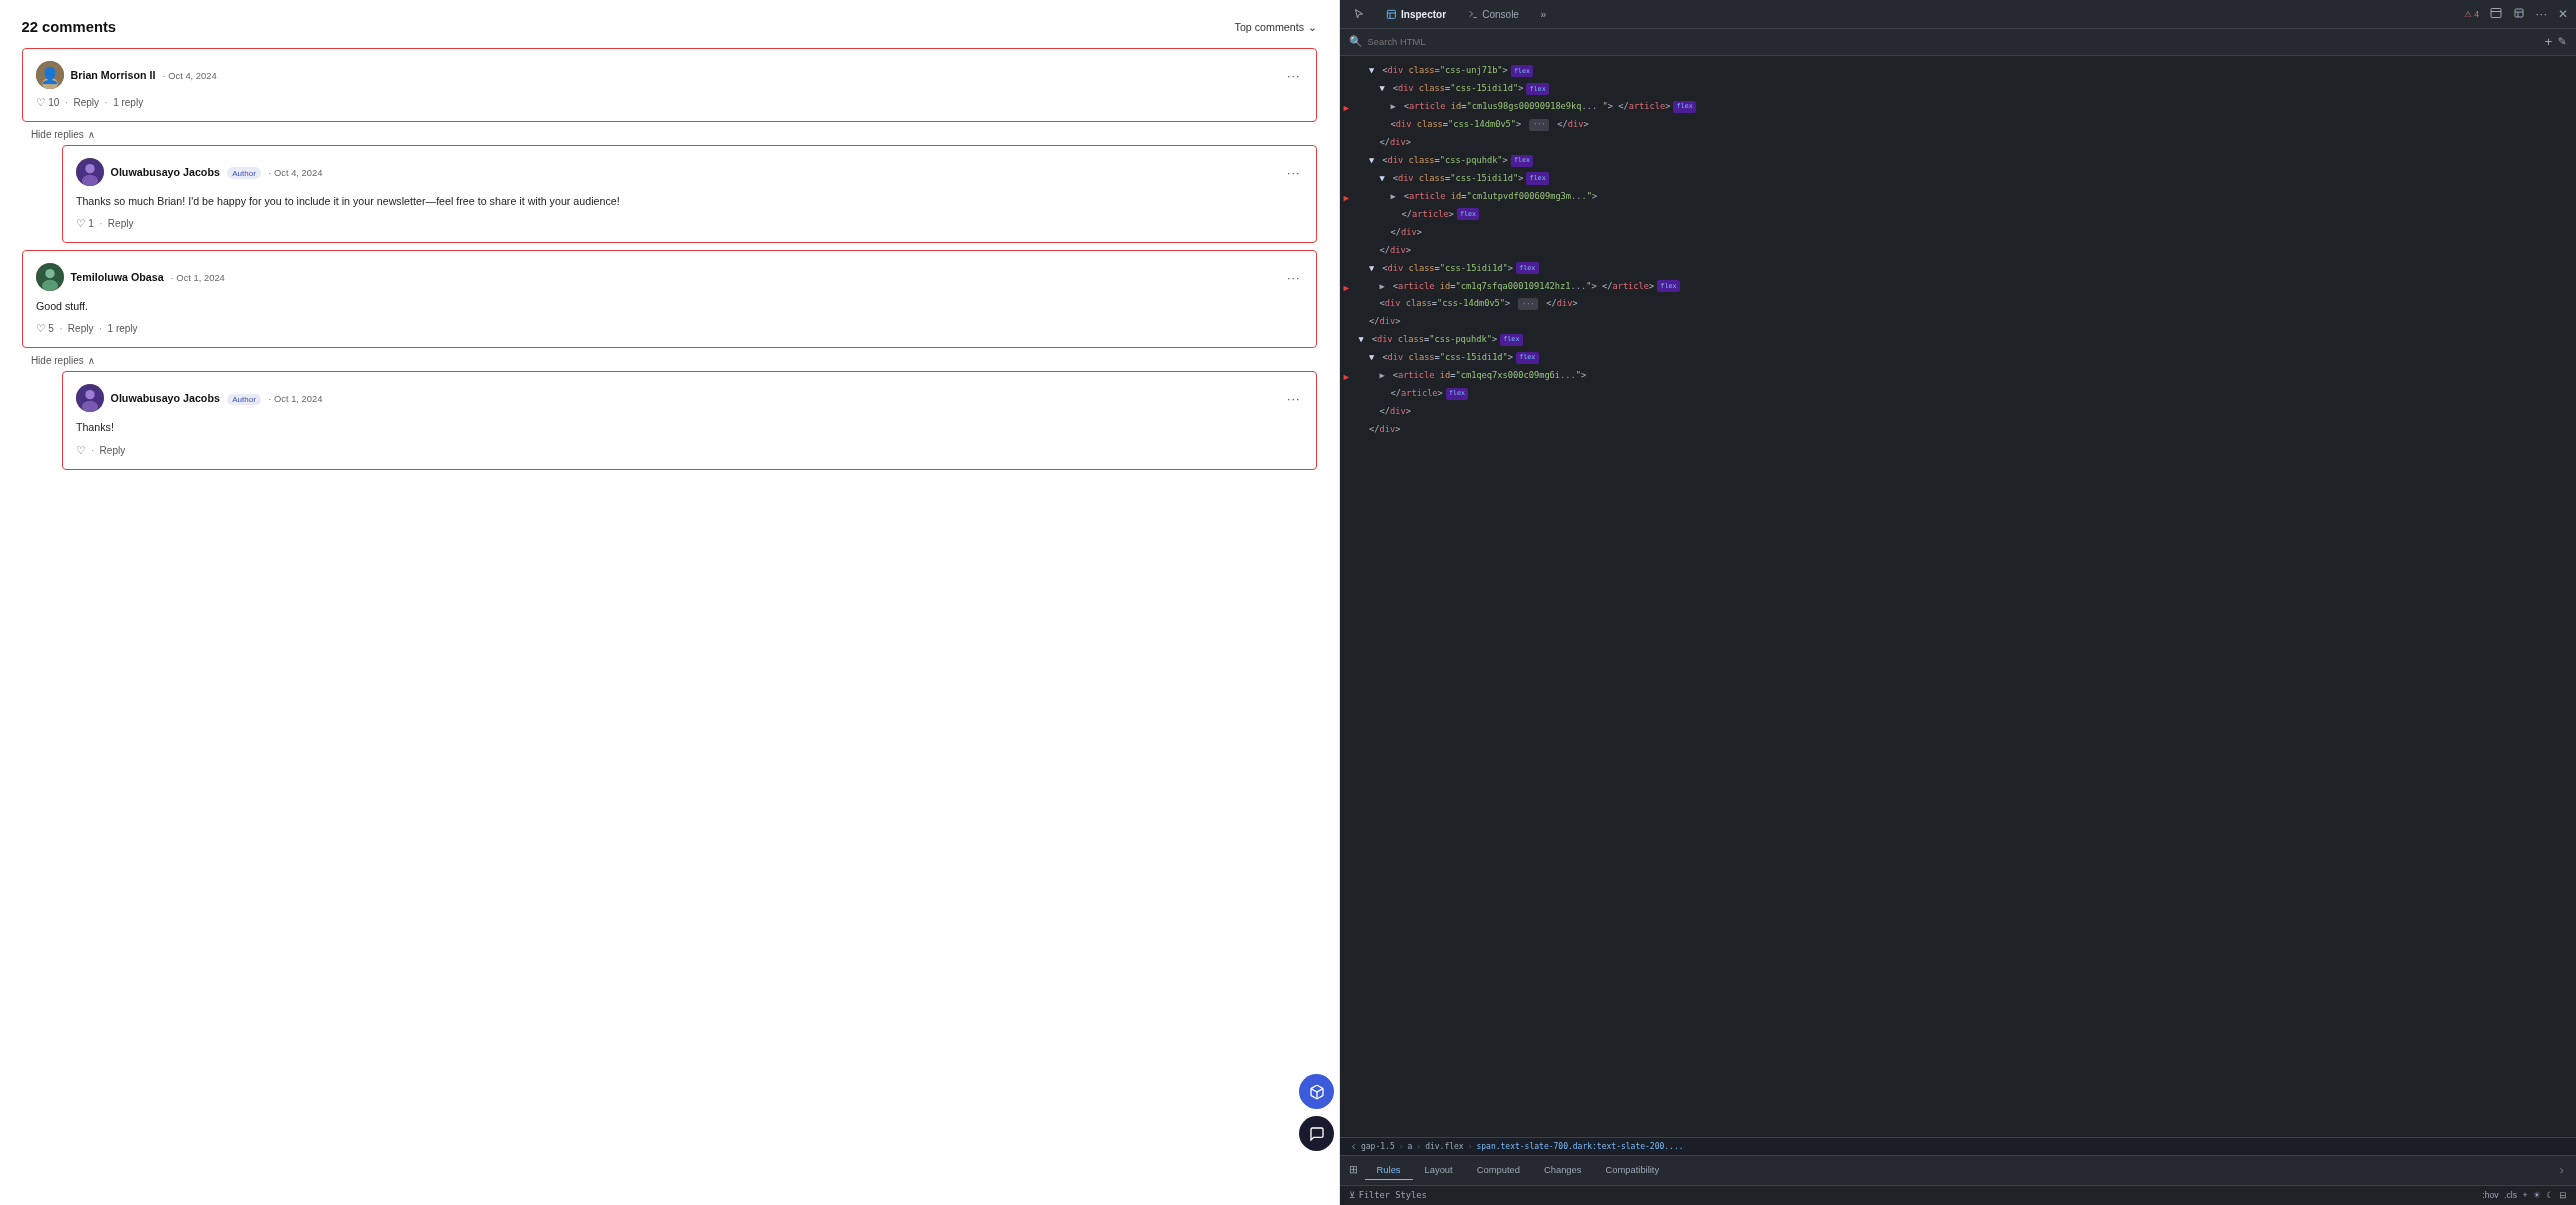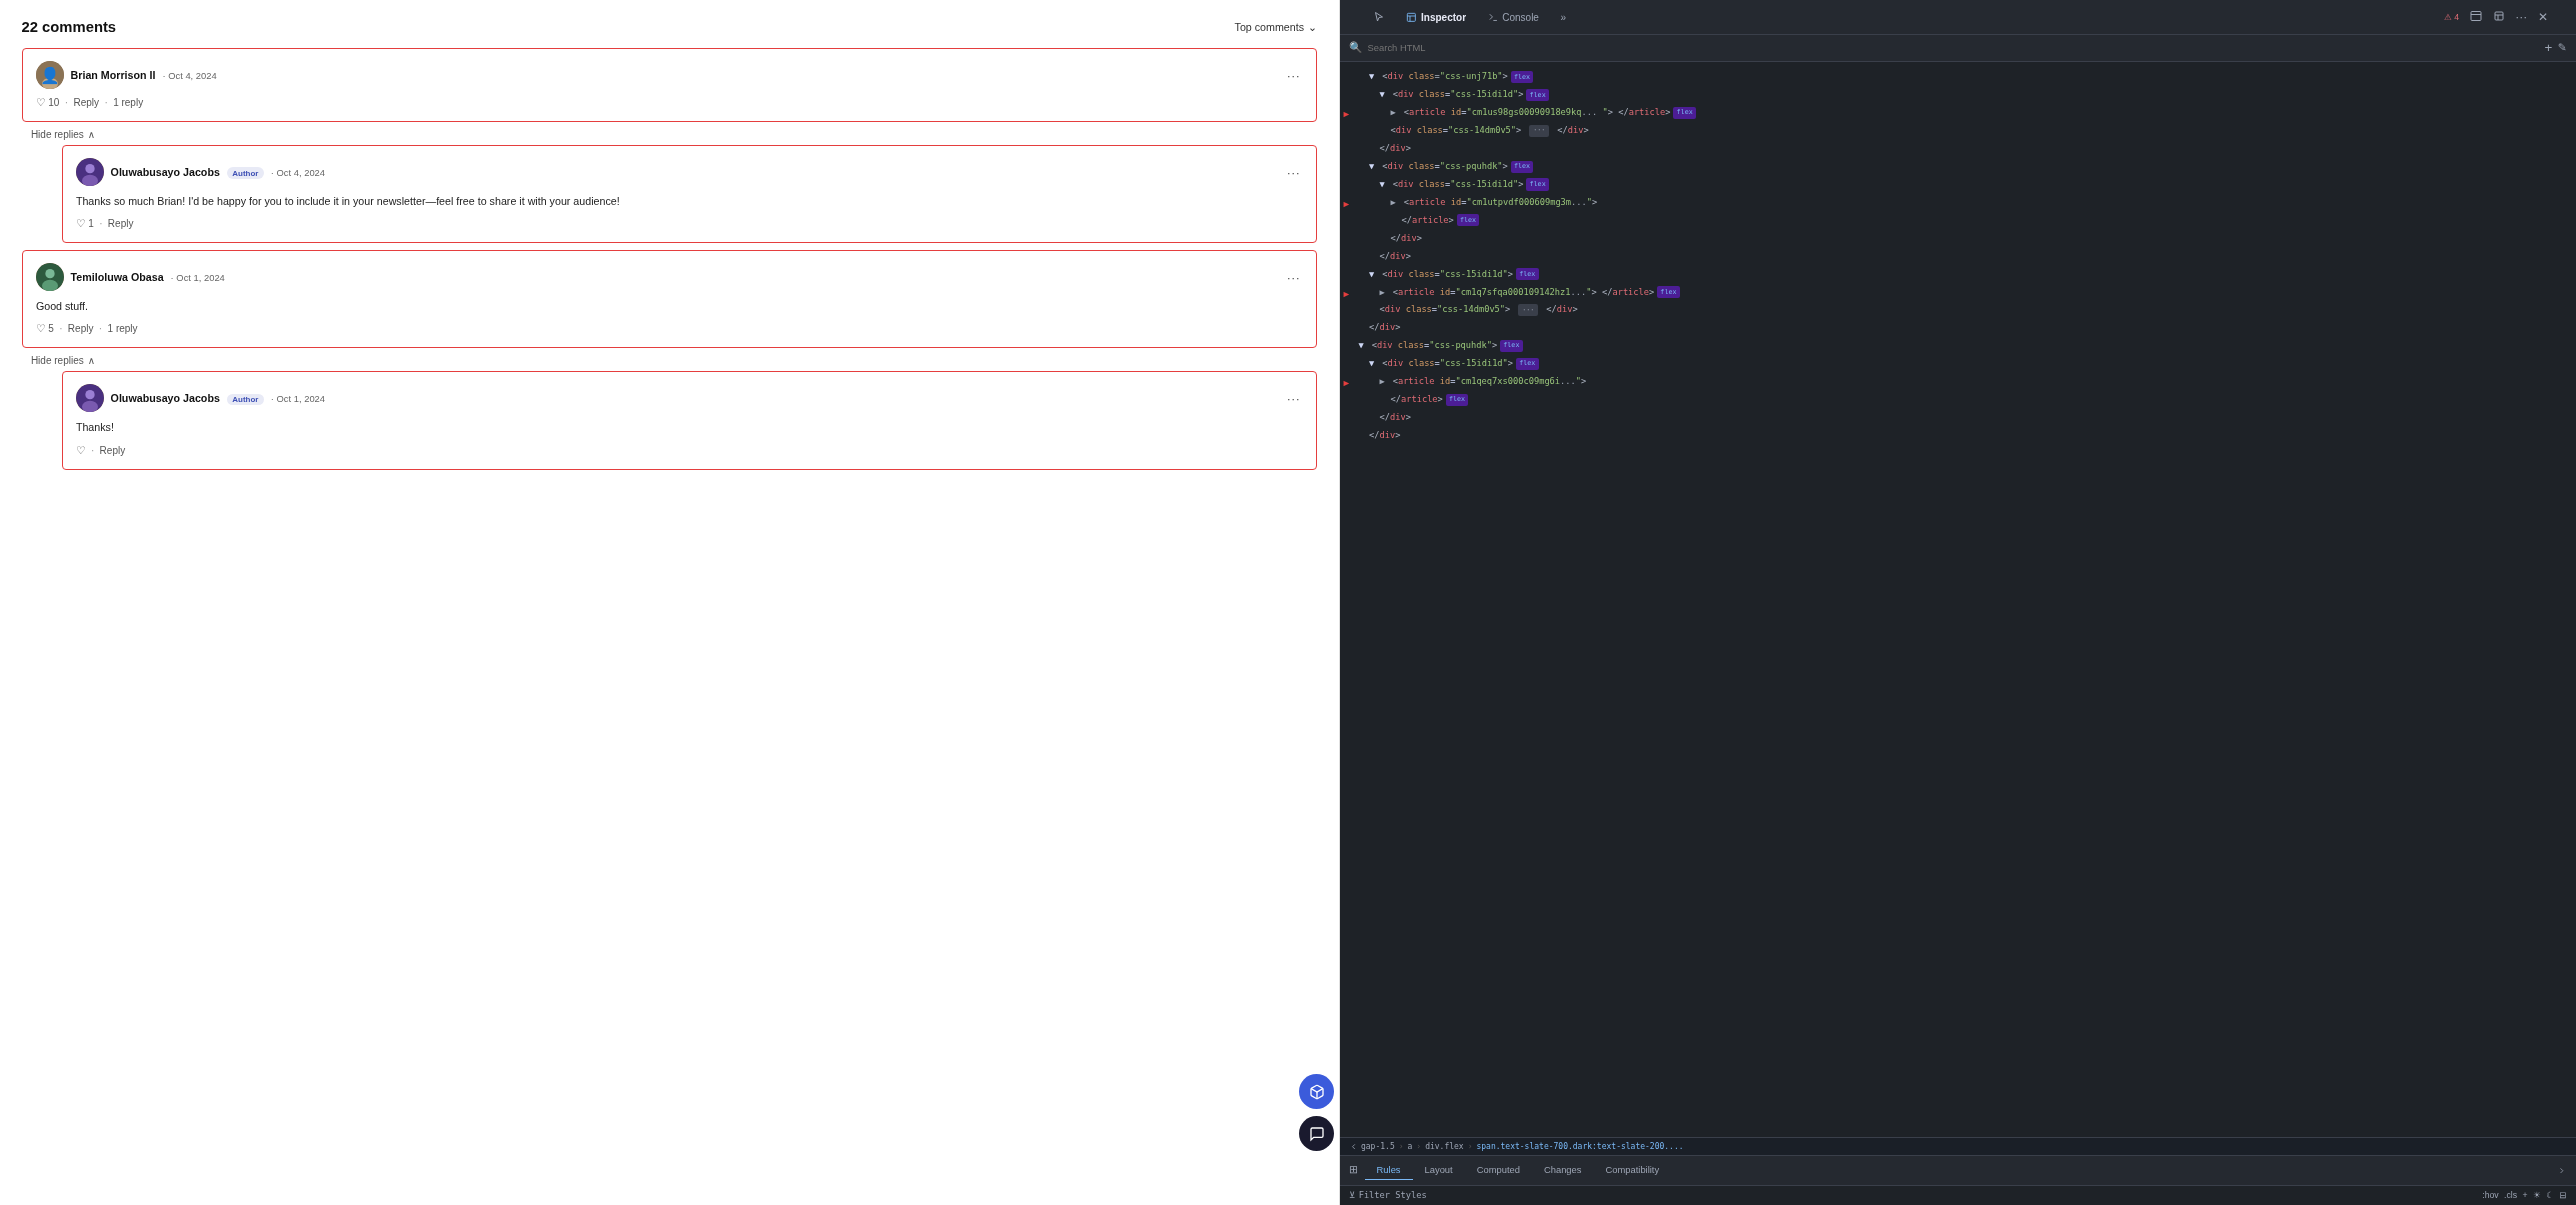--- a/index.html
+++ b/index.html
@@ -72,21 +72,21 @@
     .author-name {
       font-size: 10.7px;
       font-weight: 700;
       color: #111;
     }
     .author-badge {
       display: inline-block;
       background: #e8eaf6;
       color: #3f51b5;
       font-size: 8px;
-      font-weight: 700;
+      font-weight: 400;
       padding: 1.3px 5.4px;
       border-radius: 8px;
       margin-left: 4px;
     }
     .comment-date {
       font-size: 9.4px;
       color: #666;
       margin-left: 4px;
     }
     .more-btn {
@@ -174,22 +174,22 @@
       font-family: 'Consolas', 'Monaco', monospace;
       font-size: 8.7px;
       overflow: hidden;
     }
 
     .devtools-toolbar {
       background: #252930;
       border-bottom: 0.7px solid #3a3f4a;
       display: flex;
       align-items: center;
-      padding: 0 24px;
-      height: 35px;
+      padding: 0 4px;
+      height: 29px;
       gap: 2.7px;
       flex-shrink: 0;
     }
     .dt-tab {
       padding: 4px 9.4px;
       border-radius: 2.7px;
       cursor: pointer;
       color: #9da5b4;
       font-size: 10px;
       font-family: -apple-system, sans-serif;

